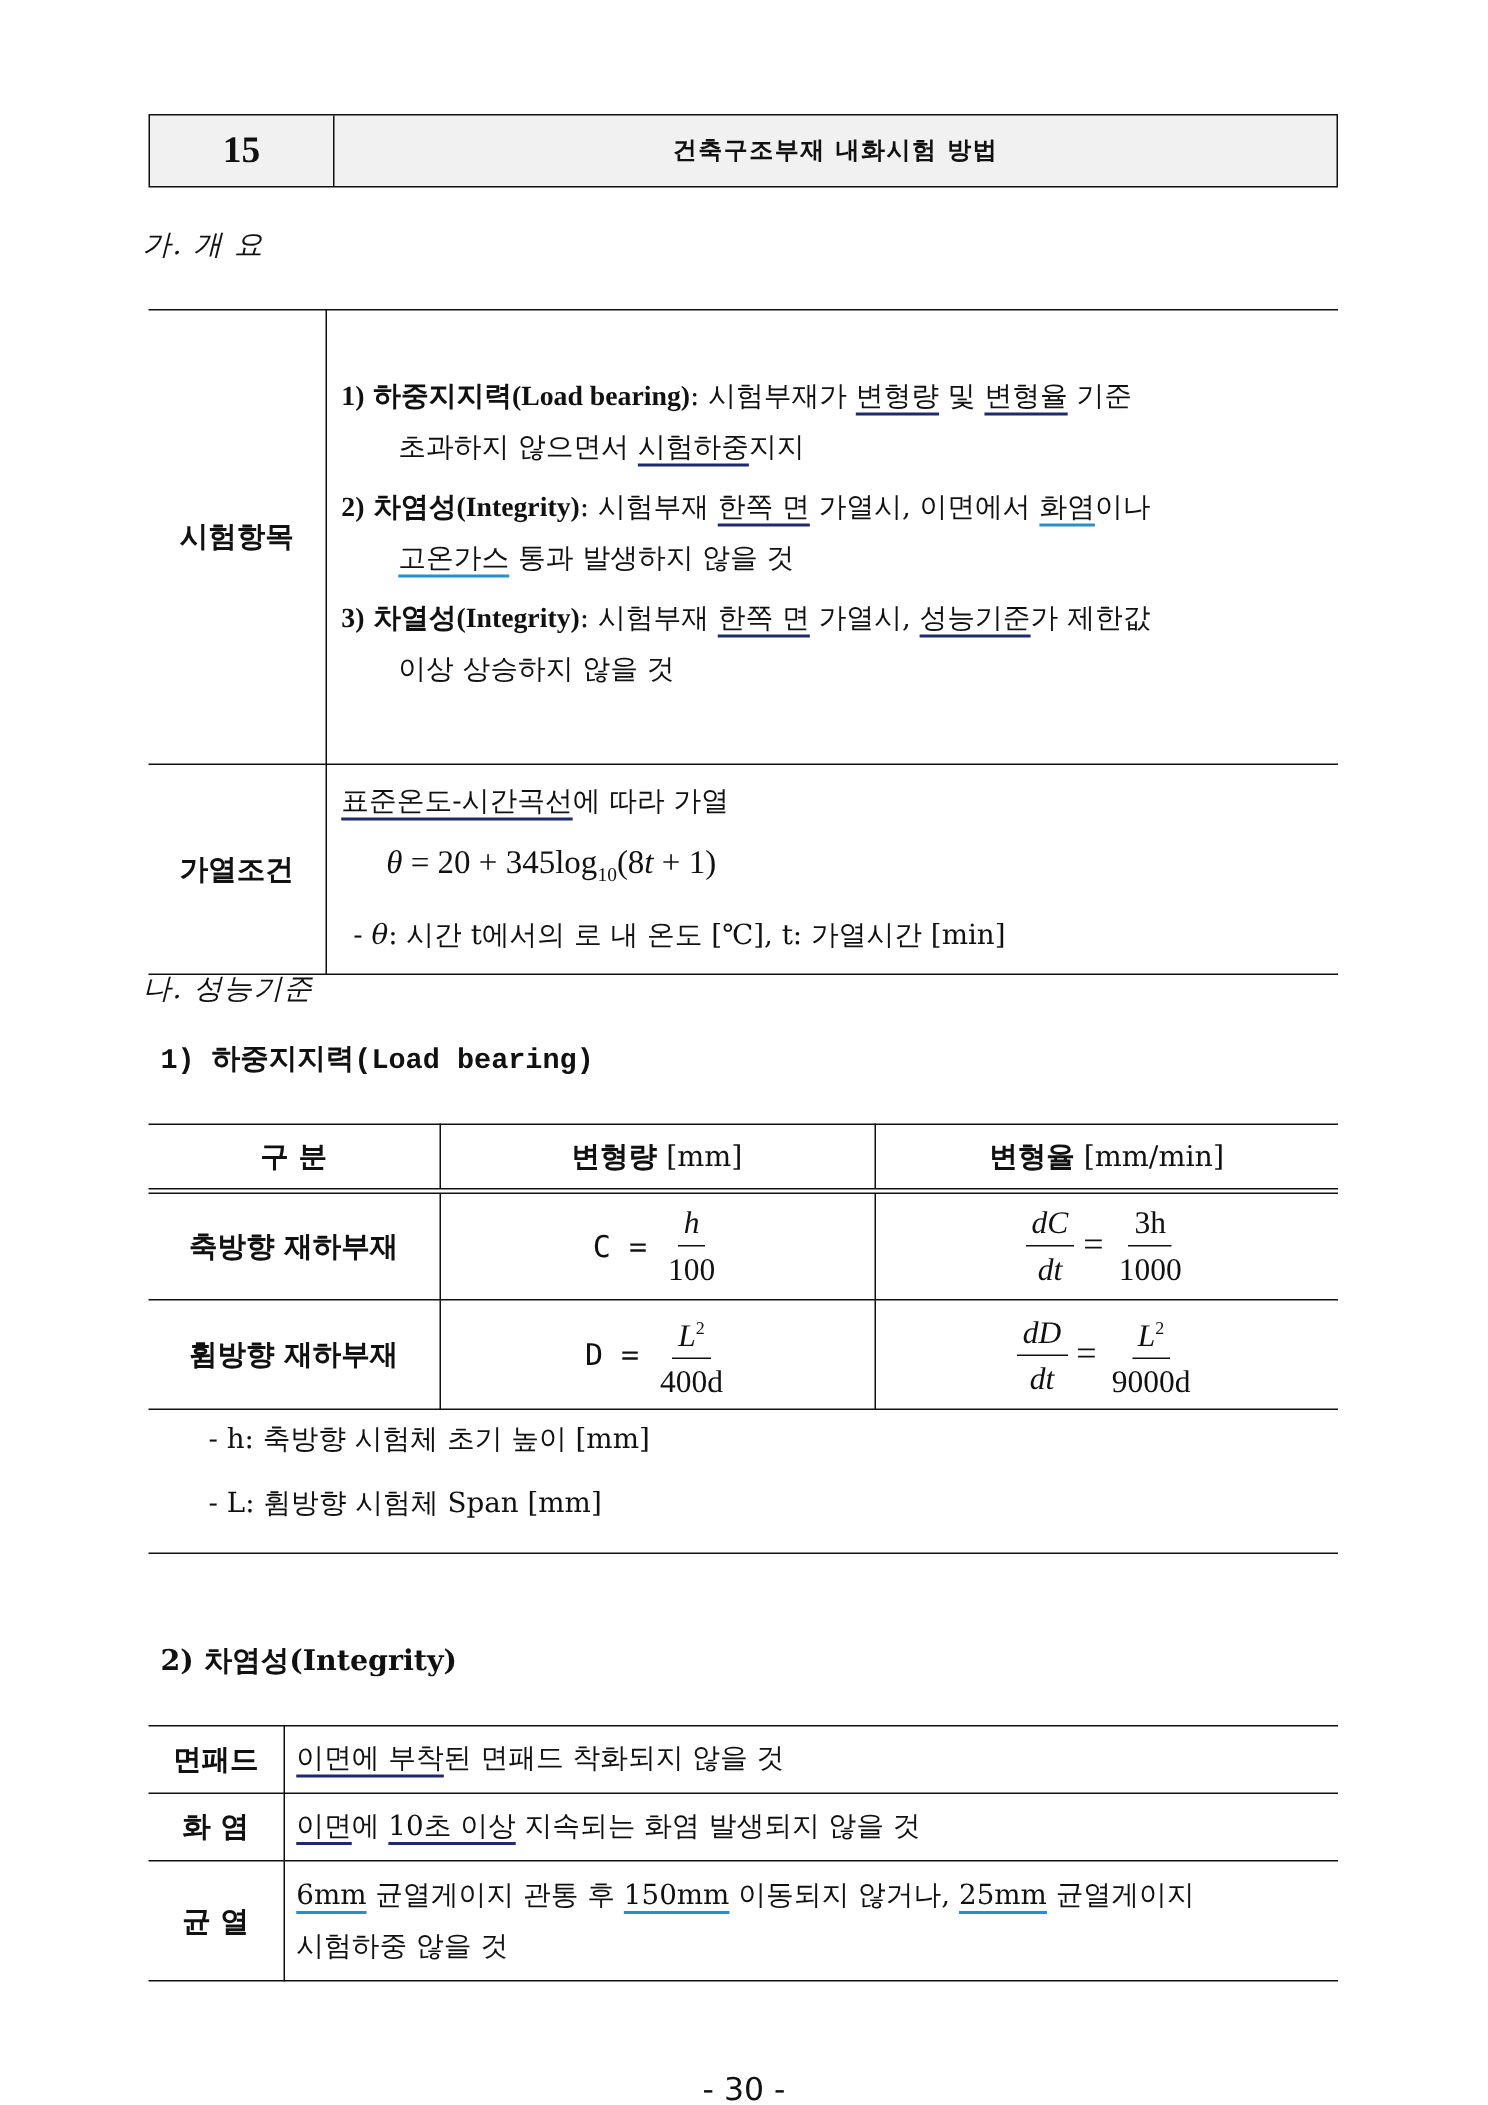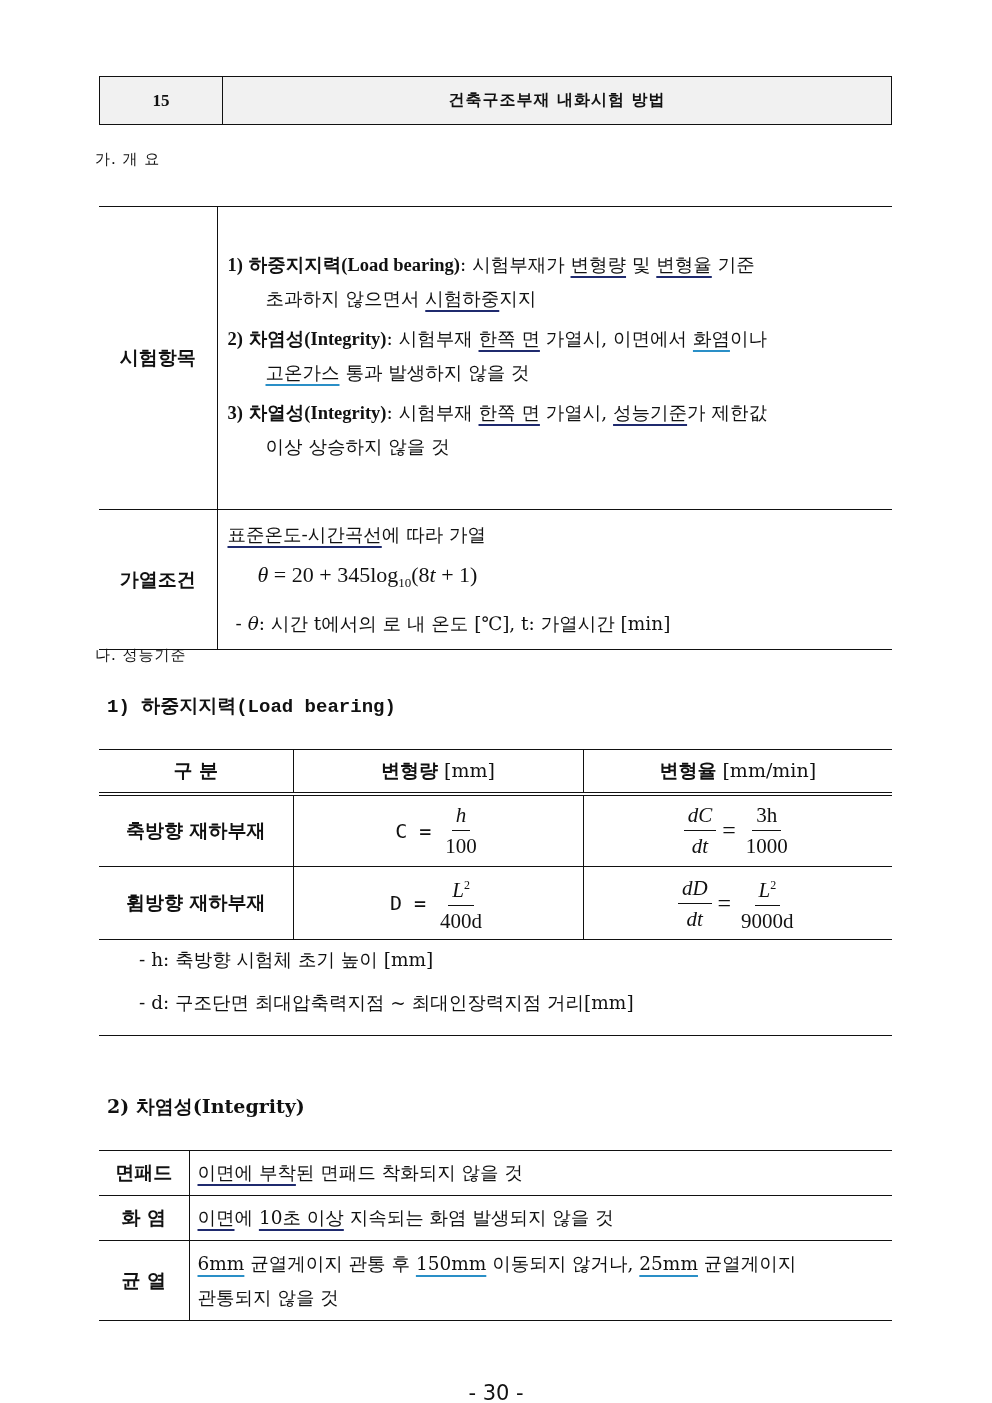--- a/index.html
+++ b/index.html
@@ -7,28 +7,28 @@
     width: 992px; height: 1403px; background: #ffffff; position: relative;
     font-family: "DejaVu Serif", "Liberation Serif", serif; color: #111;
   }
   .abs { position: absolute; }
   .title-box {
     left: 99px; top: 76px; width: 793px; height: 49px;
     border: 1.5px solid #111; background: #f1f1f1; display: flex;
   }
   .title-num {
     width: 123px; border-right: 1.5px solid #111; display: flex;
-    align-items: center; justify-content: center; font-size: 17px; font-weight: bold;
+    align-items: center; justify-content: center; font-size: 25px; font-weight: bold;
     font-family: "Liberation Serif", serif;
   }
   .title-text {
     flex: 1; display: flex; align-items: center; justify-content: center;
     font-size: 16px; font-weight: bold; letter-spacing: 1px;
   }
-  .section-head { font-size: 15px; letter-spacing: 1px; }
+  .section-head { font-size: 19px; letter-spacing: 1px; font-style: italic; }
   .sub-head { font-size: 19px; font-weight: bold; }
   table { border-collapse: collapse; }
   .t1 { left: 99px; top: 206px; width: 793px; }
   .t1 td { border-top: 1.5px solid #111; border-bottom: 1.5px solid #111; vertical-align: middle; }
   .t1 td.label { width: 118px; border-right: 1.5px solid #111; text-align: center; font-weight: bold; font-size: 19px; }
   .t1 td.content { padding: 6px 8px 6px 10px; font-size: 18.5px; line-height: 34px; margin-left: 36px; }
   .item { margin: 2px 0 6px 0; }
   .item .cont { padding-left: 38px; }
   .item b { font-family: "Liberation Serif", serif; }
   .ul-navy { text-decoration: underline; text-decoration-color: #1f2a6e; text-underline-offset: 5px; text-decoration-thickness: 1.5px; }
@@ -153,38 +153,38 @@
             <span class="num"><i>L</i><sup>2</sup></span>
             <span class="den">9000d</span>
           </span>
       </td>
     </tr>
   </tbody>
 </table>
 
 <div class="abs notes">
   <div>- h: 축방향 시험체 초기 높이 [mm]</div>
-  <div>- d: 구조단면 최대압축력지점 ~ 최대인장력지점 거리[mm]</div>
+  <div>- L: 휨방향 시험체 Span [mm]</div>
 </div>
 
 <div class="abs sub-head" style="left:107px; top:1094px;">2) 차염성(Integrity)</div>
 
 <table class="abs t3">
   <tbody>
       <tr>
     <td class="lab" style="height:45px;">면패드</td>
     <td class="val"><span class="ul-navy">이면에 부착</span><span>된 면패드 착화되지 않을 것</span></td>
   </tr>
   <tr>
     <td class="lab" style="height:45px;">화  염</td>
     <td class="val"><span class="ul-navy">이면</span><span>에 </span><span class="ul-navy">10초 이상</span><span> 지속되는 화염 발생되지 않을 것</span></td>
   </tr>
   <tr>
     <td class="lab" style="height:80px;">균  열</td>
     <td class="val">
       <div><span class="ul-teal">6mm</span><span> 균열게이지 관통 후 </span><span class="ul-teal">150mm</span><span> 이동되지 않거나, </span><span class="ul-teal">25mm</span><span> 균열게이지</span></div>
-      <div>관통되지 않을 것</div>
+      <div>시험하중 않을 것</div>
     </td>
   </tr>
 </tbody>
   </table>
 
 <div class="abs page-num">- 30 -</div>
 
 </body></html>

